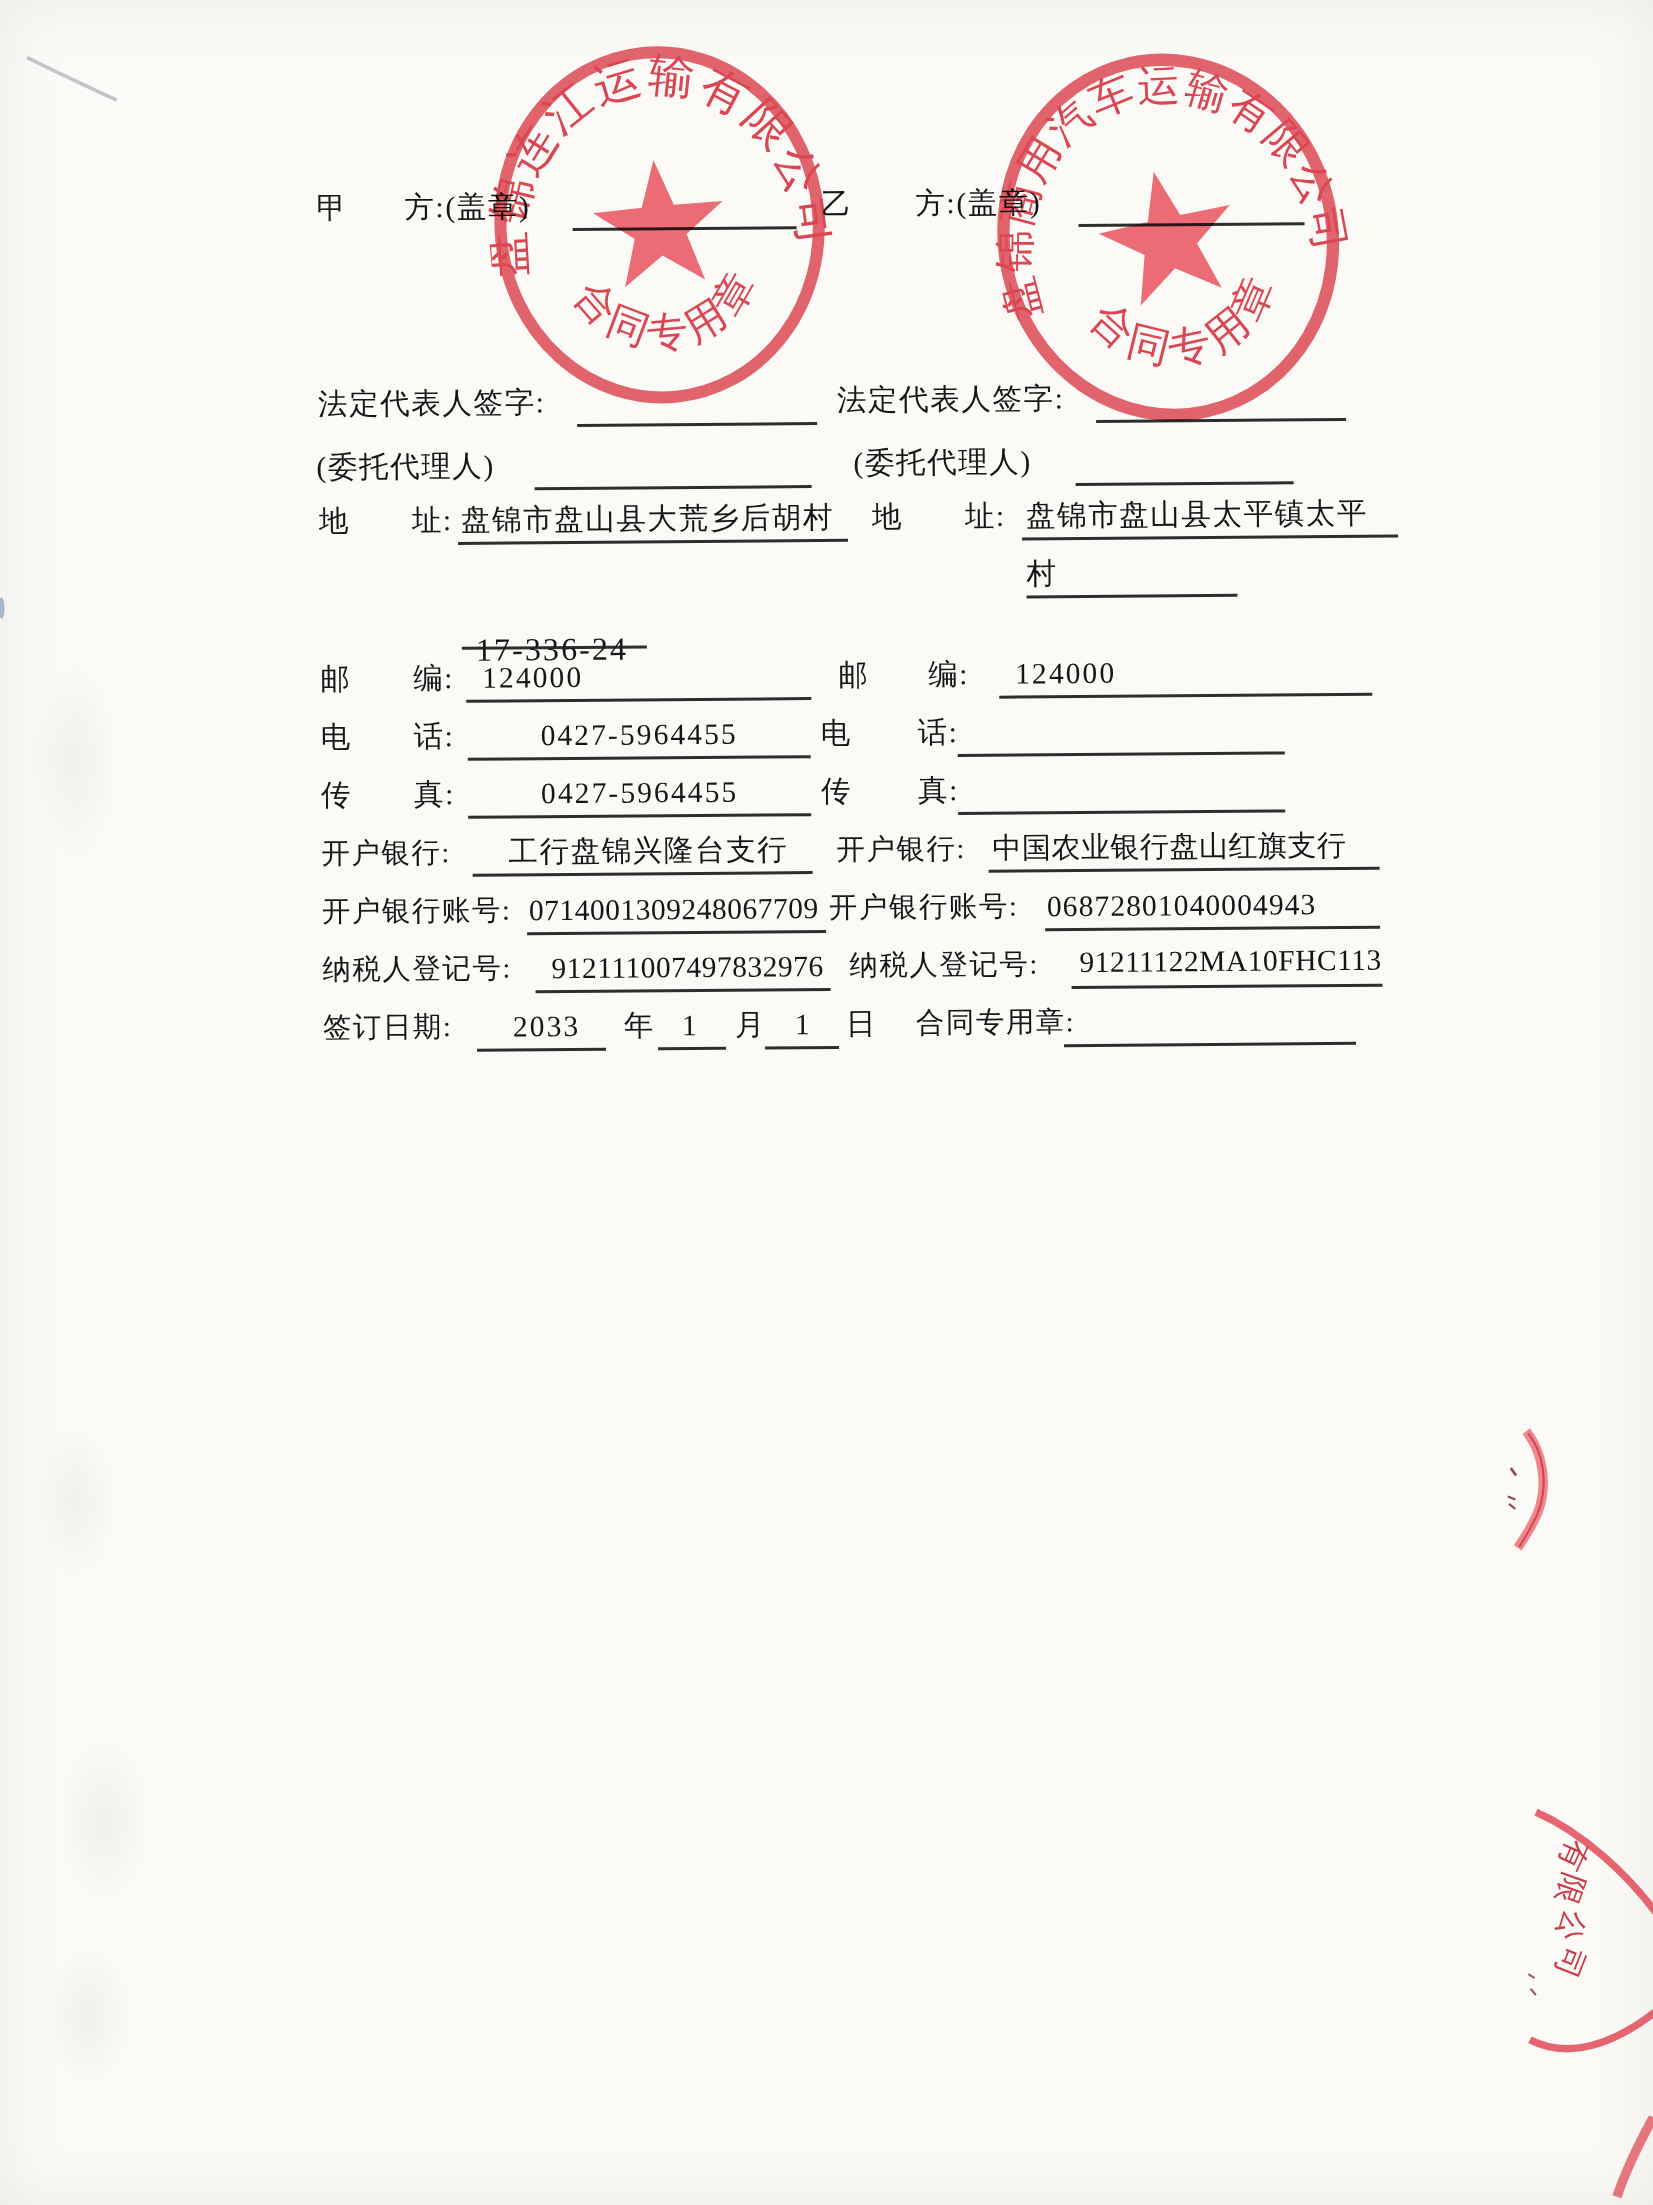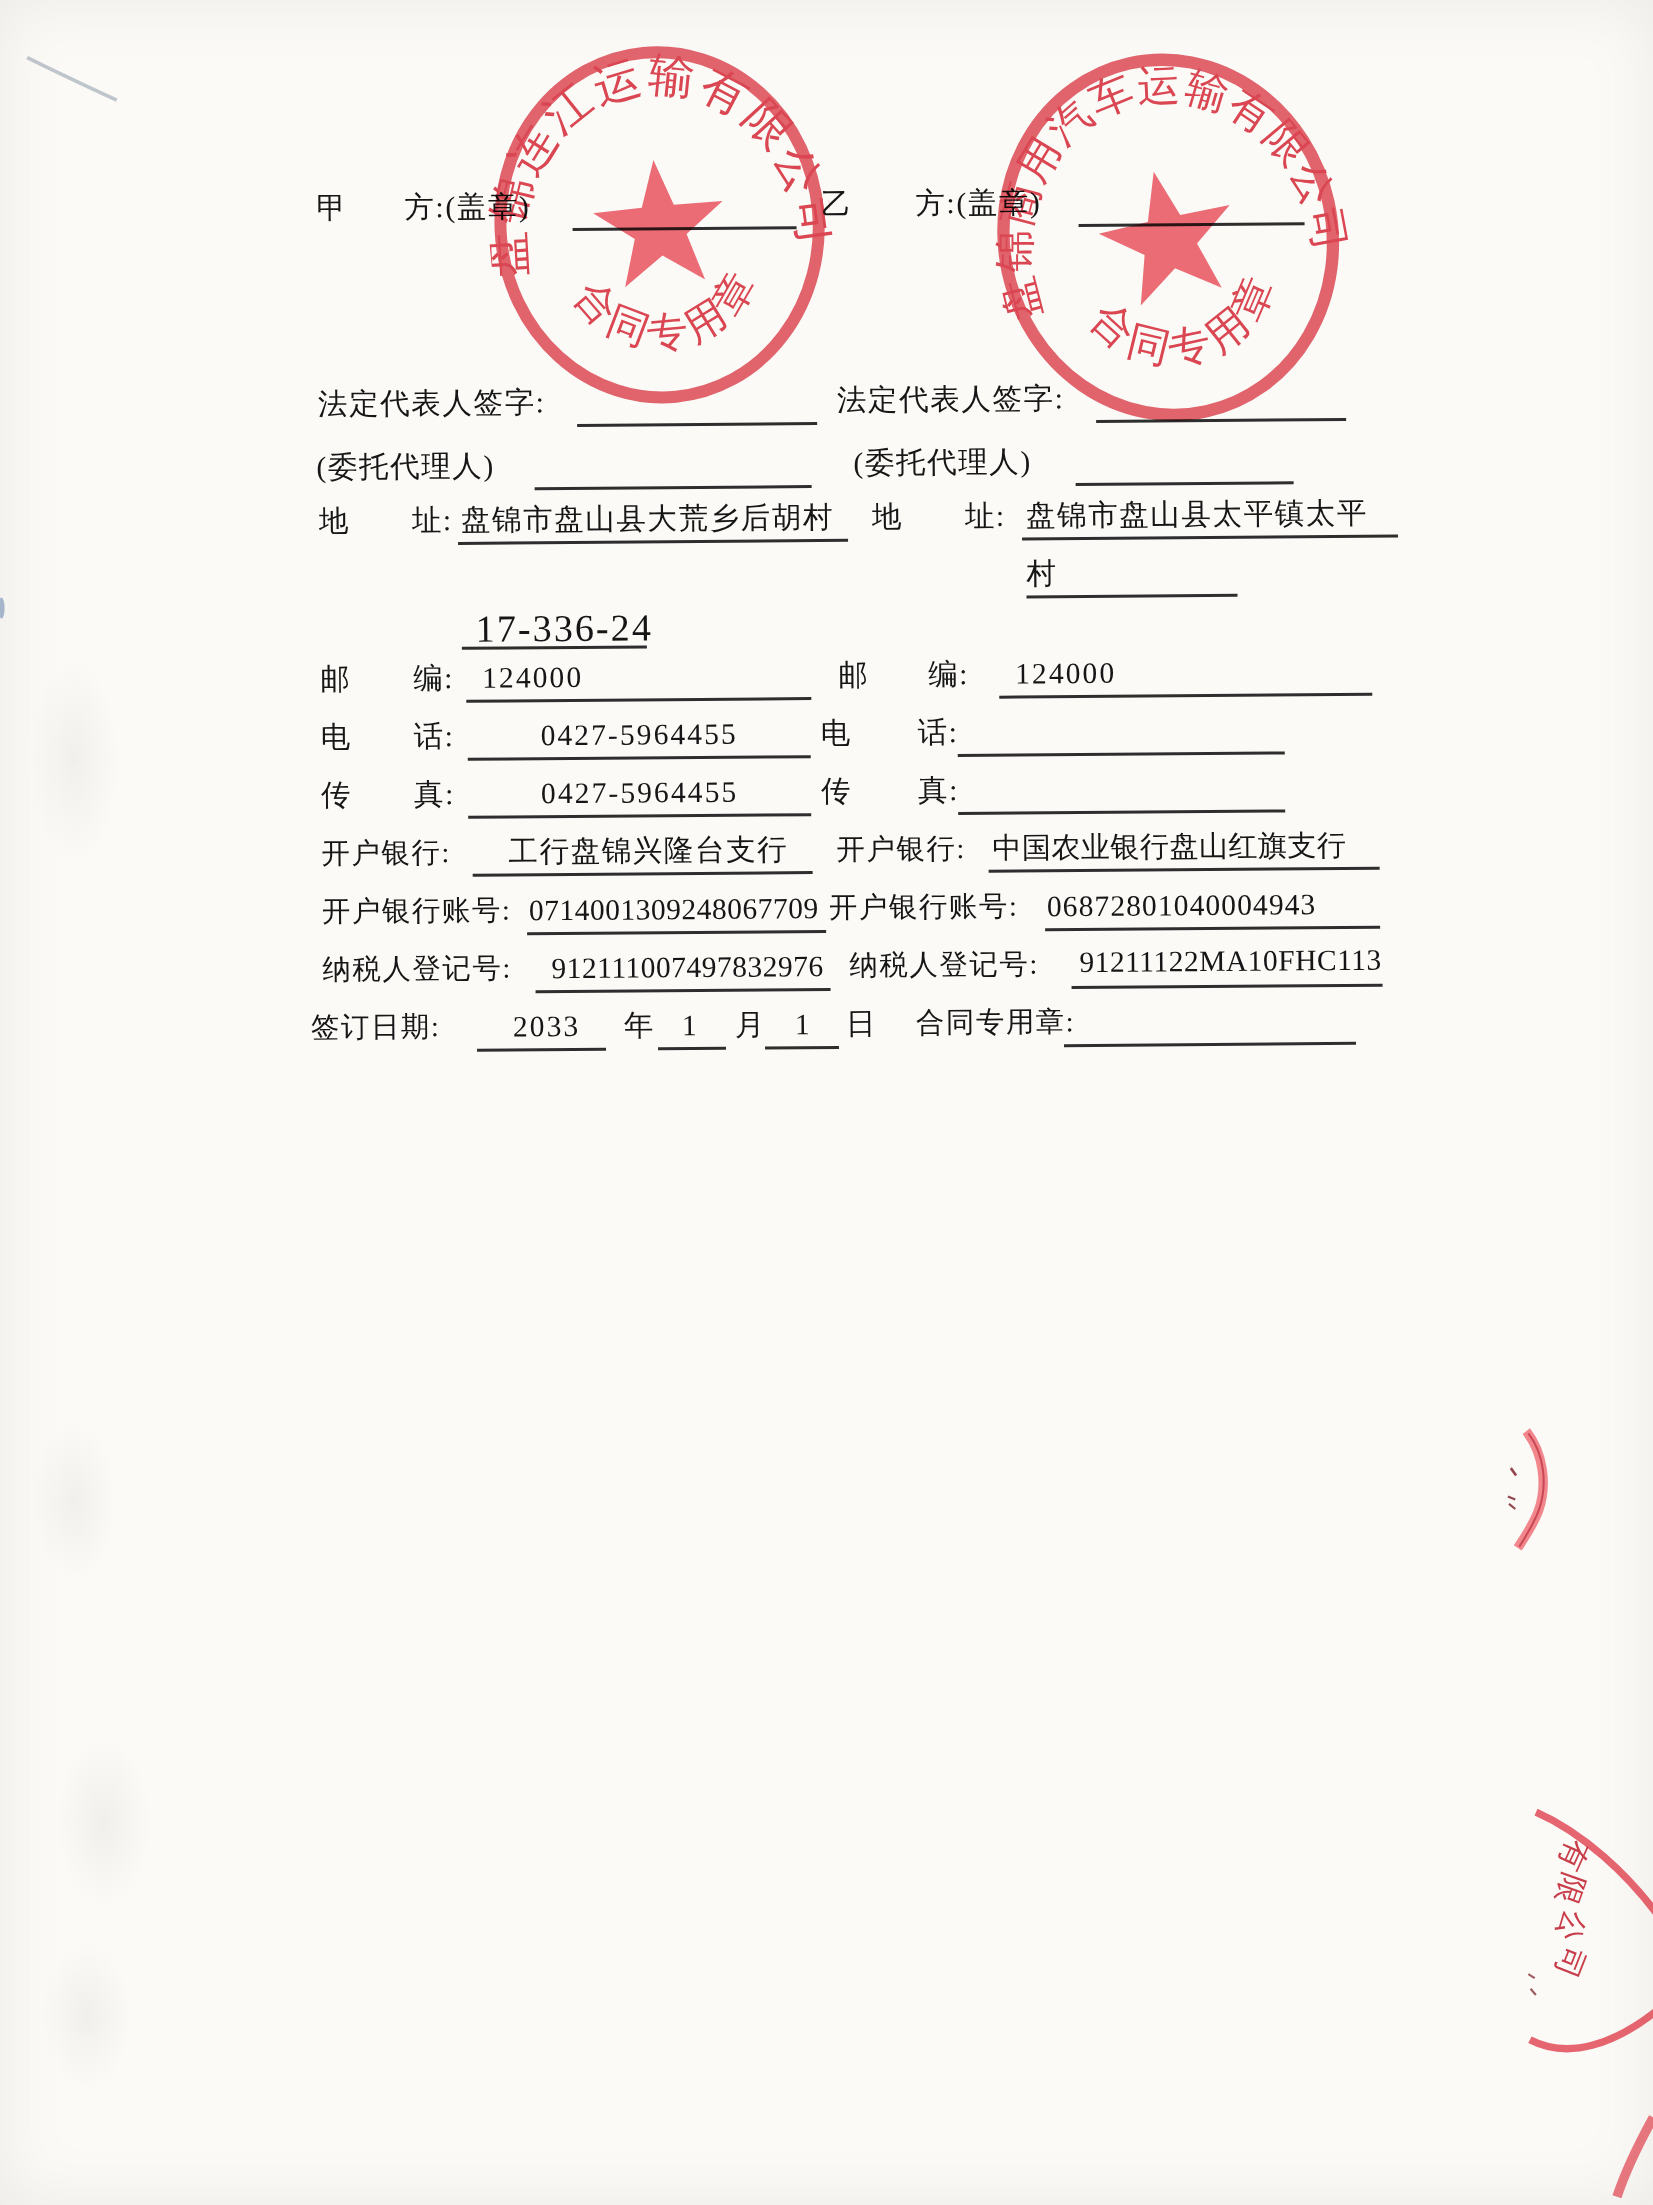--- a/index.html
+++ b/index.html
@@ -45,21 +45,21 @@
   <span class="t" style="left:413px;top:501px">址:</span>
   <span class="t" style="left:462px;top:501px">盘锦市盘山县大荒乡后胡村</span>
   <span class="u" style="left:459px;top:539px;width:390px"></span>
   <span class="t" style="left:873px;top:501px">地</span>
   <span class="t" style="left:966px;top:501px">址:</span>
   <span class="t" style="left:1027px;top:501px">盘锦市盘山县太平镇太平</span>
   <span class="u" style="left:1023px;top:539px;width:376px"></span>
   <span class="t" style="left:1027px;top:559px">村</span>
   <span class="u" style="left:1027px;top:597px;width:211px"></span>
 
-  <span class="t num" style="left:476px;top:605px;font-size:38px">17-336-24</span>
+  <span class="t num" style="left:476px;top:629px;font-size:32px">17-336-24</span>
   <span class="u" style="left:462px;top:644px;width:185px"></span>
 
   <span class="t" style="left:320px;top:659px">邮</span>
   <span class="t" style="left:413px;top:659px">编:</span>
   <span class="t num" style="left:482px;top:659px">124000</span>
   <span class="u" style="left:466px;top:697px;width:345px"></span>
   <span class="t" style="left:838px;top:659px">邮</span>
   <span class="t" style="left:928px;top:659px">编:</span>
   <span class="t num" style="left:1015px;top:659px">124000</span>
   <span class="u" style="left:999px;top:697px;width:373px"></span>
@@ -94,21 +94,21 @@
   <span class="t num" style="left:1045px;top:892px;letter-spacing:1.1px">06872801040004943</span>
   <span class="u" style="left:1043px;top:930px;width:335px"></span>
 
   <span class="t sm" style="left:320px;top:950px">纳税人登记号:</span>
   <span class="t num" style="left:549px;top:950px;letter-spacing:0.5px">912111007497832976</span>
   <span class="u" style="left:533px;top:988px;width:295px"></span>
   <span class="t sm" style="left:847px;top:950px">纳税人登记号:</span>
   <span class="t num" style="left:1077px;top:948px;letter-spacing:0.5px">91211122MA10FHC113</span>
   <span class="u" style="left:1069px;top:988px;width:311px"></span>
 
-  <span class="t sm" style="left:308px;top:1008px">签订日期:</span>
+  <span class="t sm" style="left:320px;top:1008px">签订日期:</span>
   <span class="t num" style="left:510px;top:1008px">2033</span>
   <span class="u" style="left:474px;top:1046px;width:129px"></span>
   <span class="t" style="left:621px;top:1008px">年</span>
   <span class="t num" style="left:679px;top:1008px">1</span>
   <span class="u" style="left:655px;top:1046px;width:68px"></span>
   <span class="t" style="left:732px;top:1008px">月</span>
   <span class="t num" style="left:792px;top:1008px">1</span>
   <span class="u" style="left:762px;top:1046px;width:74px"></span>
   <span class="t" style="left:843px;top:1008px">日</span>
   <span class="t sm" style="left:913px;top:1008px">合同专用章:</span>

